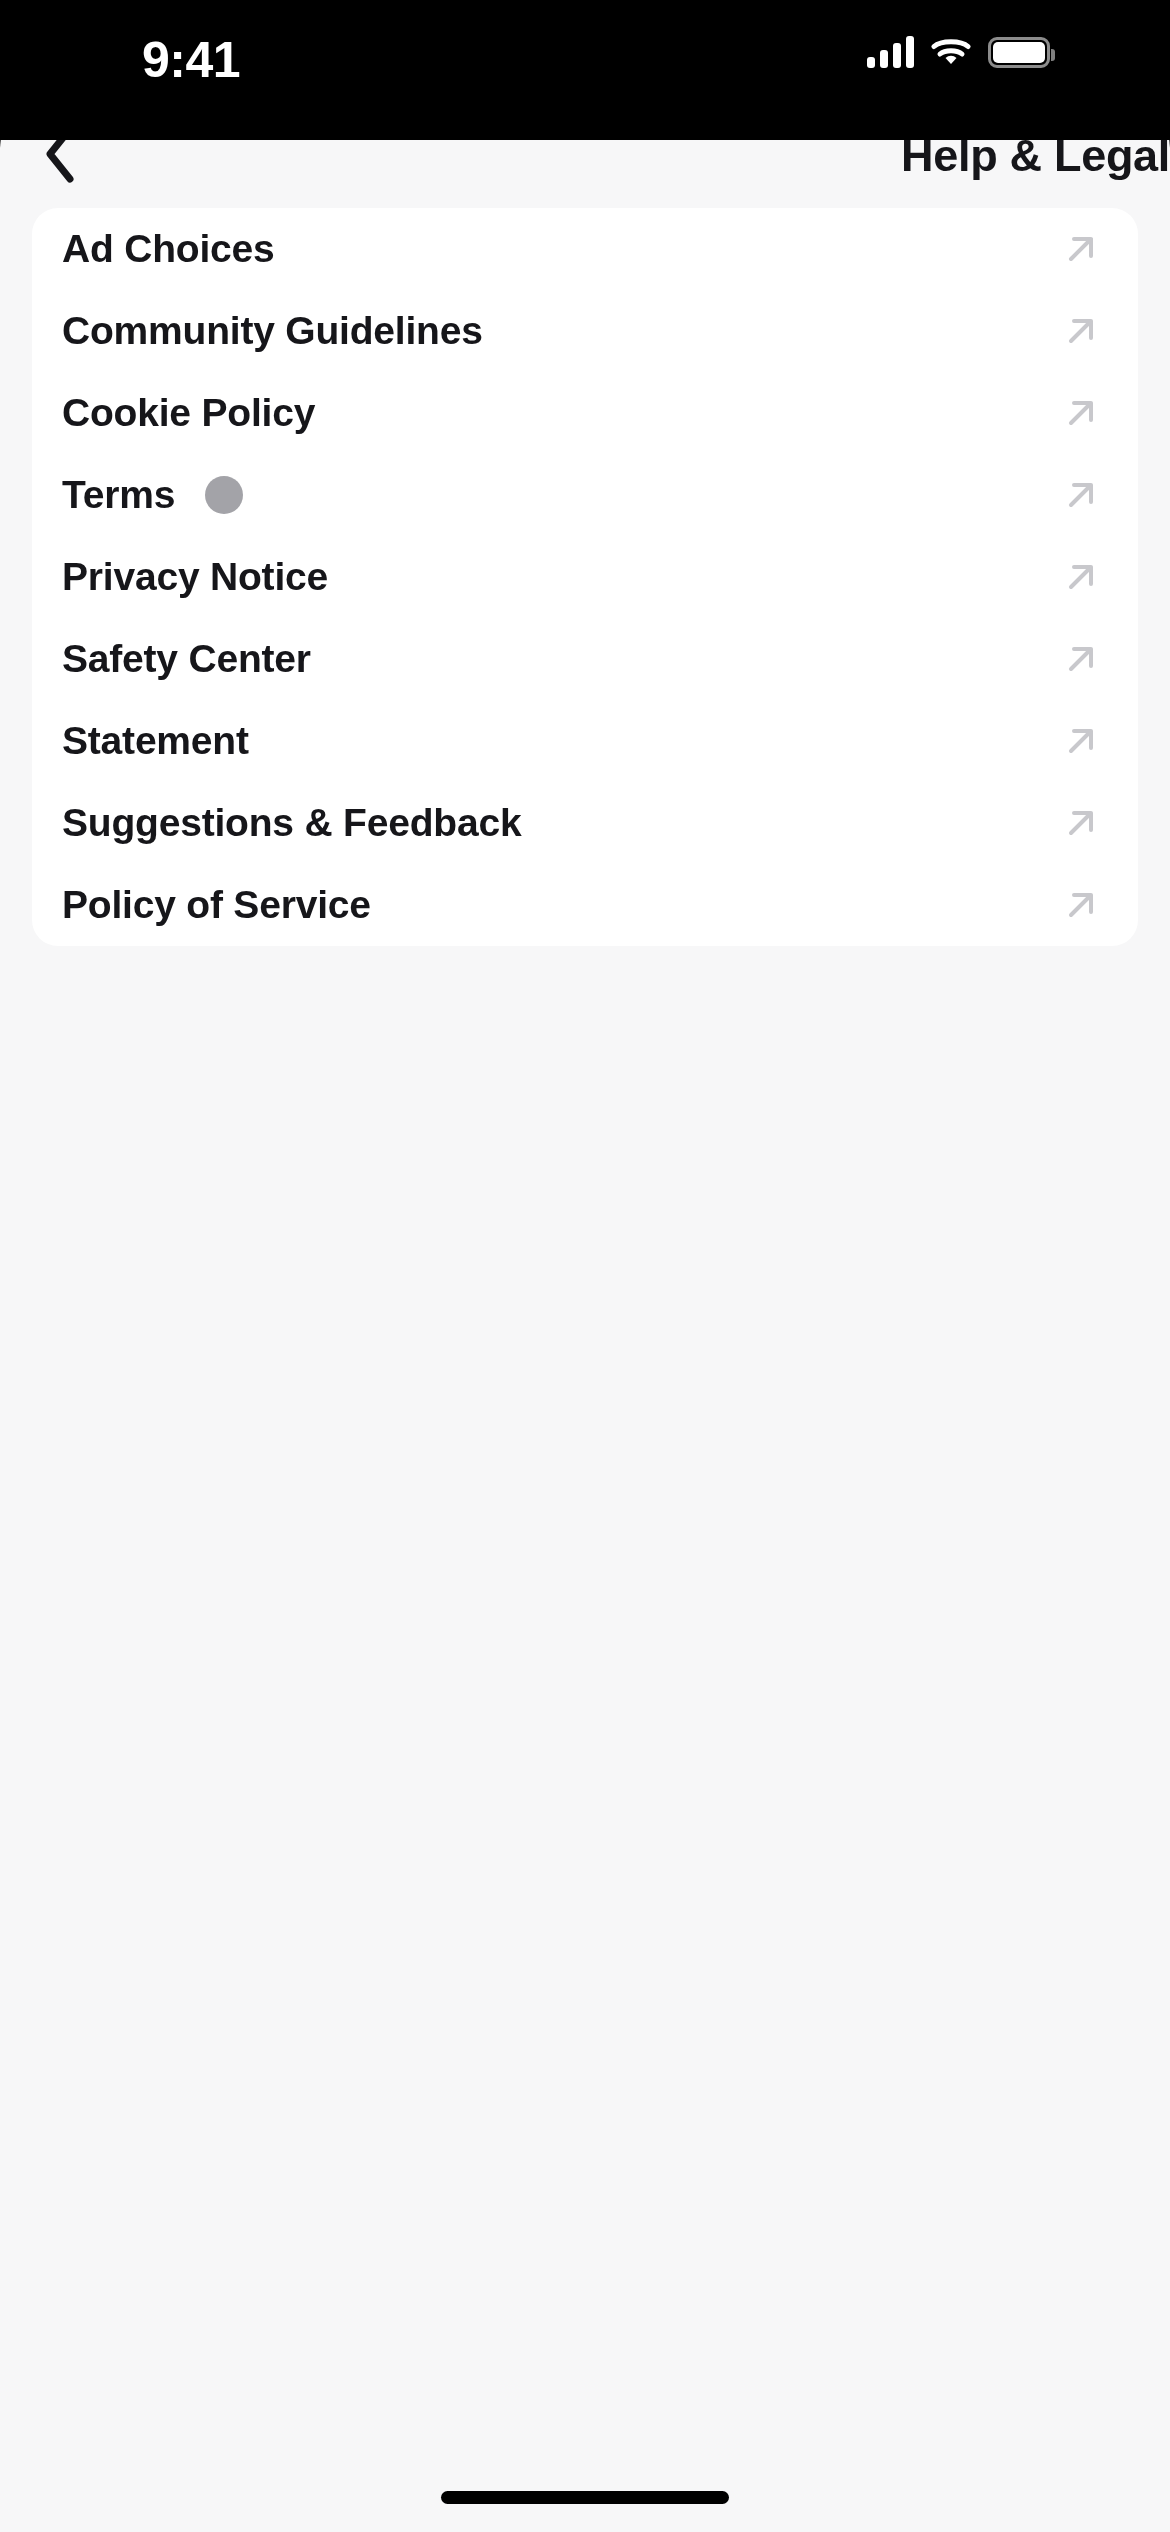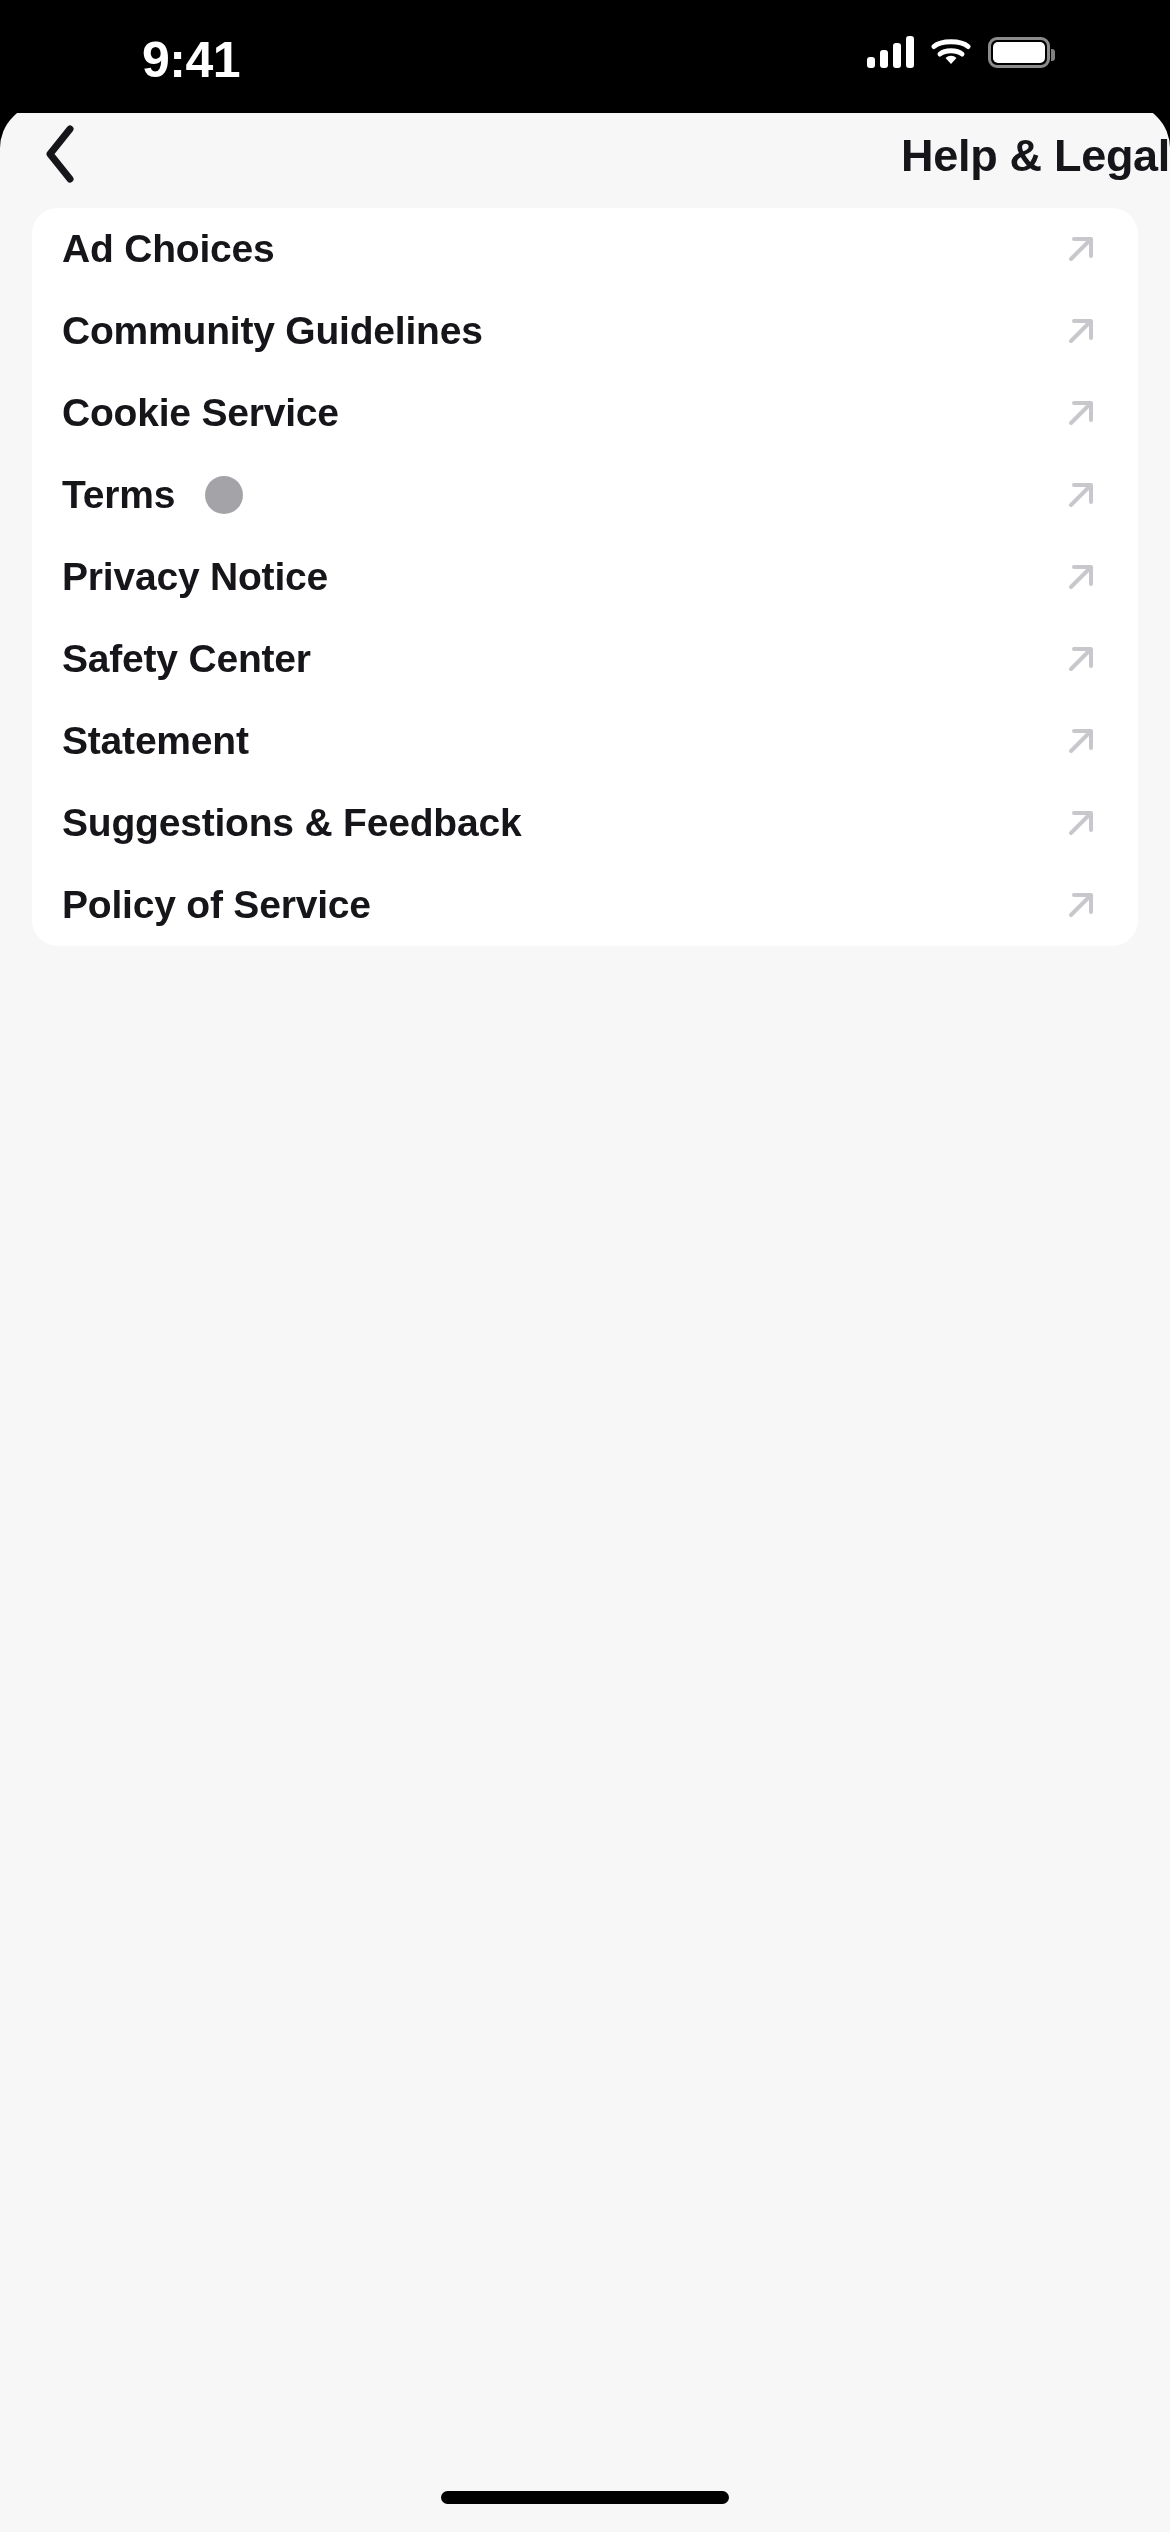--- a/index.html
+++ b/index.html
@@ -11,21 +11,21 @@
   }
   #screen {
     position:relative;
     width:1170px; height:2532px;
     background:#000;
   }
 
   
   #status-bar {
     position:absolute; top:0; left:0;
-    width:1170px; height:113px;
+    width:1170px; height:140px;
     background:#000;
     z-index:40;
   }
   #status-time {
     position:absolute; left:142px; top:30px;
     width:220px;
     color:#fff; font-size:50px; font-weight:700;
     letter-spacing:-0.5px;
     line-height:60px;
   }
@@ -201,21 +201,21 @@
         <span class="row-label">Community Guidelines</span>
         <span class="row-spacer"></span>
         <span class="ext-icon">
           <svg width="46" height="46" viewBox="0 0 46 46">
             <path d="M13 33 L33 13 M16 13 L33 13 L33 30" stroke="#c8c8cc" stroke-width="4" fill="none" stroke-linecap="round" stroke-linejoin="round"></path>
           </svg>
         </span>
       </div>
 
       <div class="row">
-        <span class="row-label">Cookie Service</span>
+        <span class="row-label">Cookie Policy</span>
         <span class="row-spacer"></span>
         <span class="ext-icon">
           <svg width="46" height="46" viewBox="0 0 46 46">
             <path d="M13 33 L33 13 M16 13 L33 13 L33 30" stroke="#c8c8cc" stroke-width="4" fill="none" stroke-linecap="round" stroke-linejoin="round"></path>
           </svg>
         </span>
       </div>
 
       <div class="row">
         <span class="row-label">Terms</span>

